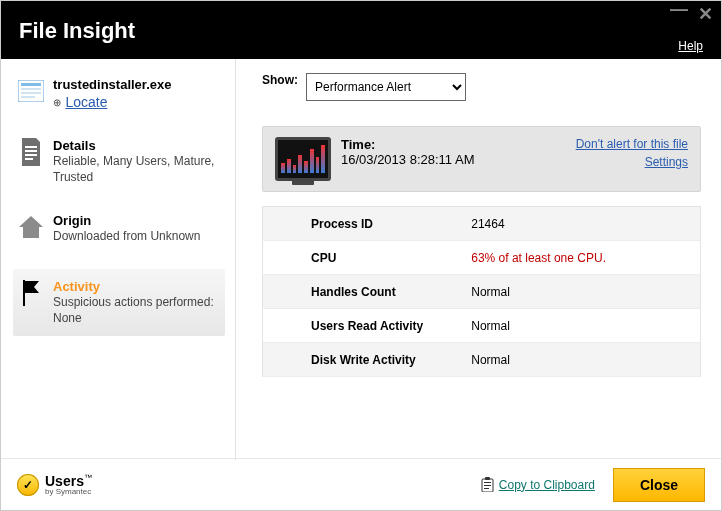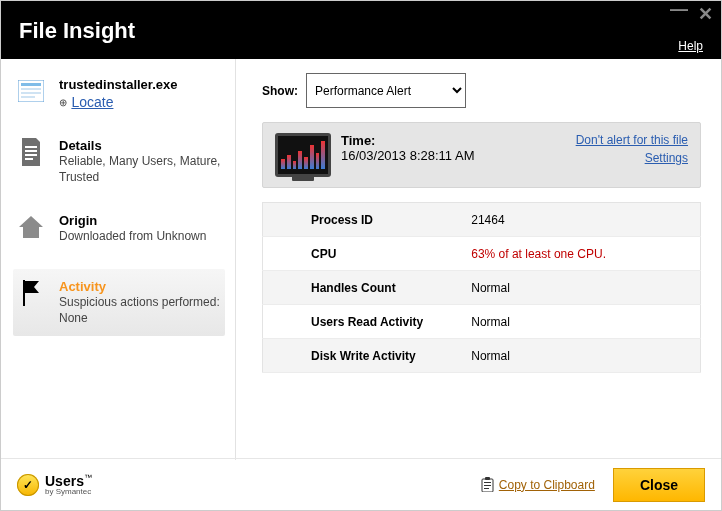--- a/index.html
+++ b/index.html
@@ -4,32 +4,32 @@
 <style>
   * { box-sizing: border-box; margin: 0; padding: 0; }
   body { font-family: Arial, Helvetica, sans-serif; font-size: 12px; color: #000; width: 722px; height: 511px; overflow: hidden; background: #fff; border: 1px solid #ccc; position: relative; }
   .win-controls { position: absolute; top: 4px; right: 8px; display: flex; gap: 10px; color: #888; font-size: 18px; font-weight: bold; line-height: 1; z-index:2;}
   .win-controls span { cursor: pointer; }
   .header { background: #000; color: #fff; height: 58px; display: flex; align-items: center; justify-content: space-between; padding: 0 18px 0 18px; }
   .header-title { font-size: 22px; font-weight: bold; margin-top: 2px; text-align: center; }
   .help-link { color: #fff; text-decoration: underline; font-size: 12px; align-self: flex-end; margin-bottom: 6px; cursor: pointer; }
   .main { display: flex; height: calc(511px - 58px - 52px); }
   .sidebar { width: 235px; border-right: 1px solid #e2e2e2; padding: 14px 10px 0 12px; }
-  .side-blk { display: flex; gap: 14px; margin-bottom: 20px; padding: 4px 4px; }
+  .side-blk { display: flex; gap: 8px; margin-bottom: 20px; padding: 4px 4px; }
   .side-blk .icon { width: 28px; height: 28px; flex: 0 0 28px; display:flex;align-items:center;justify-content:center;}
   .side-title { font-weight: bold; font-size: 13px; }
   .side-sub { color: #444; font-size: 12px; line-height: 1.35; }
   .side-blk.active { background: linear-gradient(to bottom,#f6f6f6,#e7e7e7); border-radius: 2px; padding:10px 4px; margin-bottom:10px;}
   .side-blk.active .side-title { color: #f7941d; }
   .locate { color: #2a5db0; text-decoration: underline; font-size: 14px; cursor:pointer;}
   .locate-wrap { display:flex; align-items:center; gap:4px; margin-top:2px;}
   .content { flex: 1; padding: 14px 20px 0 26px; position:relative;}
-  .show-row { display:flex; align-items:center; gap:8px; margin-bottom: 14px; }
+  .show-row { display:flex; align-items:flex-start; gap:8px; margin-bottom: 25px; }
   .show-label { font-weight: bold; }
-  select.show-sel { width: 160px; height: 35px; border:1px solid #666; padding:1px 4px; font-size:12px; background:#fff;}
+  select.show-sel { width: 160px; height: 28px; border:1px solid #666; padding:1px 4px; font-size:12px; background:#fff;}
   .alertbox { border:1px solid #d5d5d5; background:#e5e5e5; padding:10px 12px; display:flex; gap:10px; align-items:flex-start; border-radius:2px;}
   .monitor { width:56px; height:44px; background:#111; border:3px solid #444; border-radius:3px; position:relative; display:flex; align-items:flex-end; justify-content:center; padding:3px 3px 5px; gap:2px;}
   .monitor::after{content:""; position:absolute; bottom:-7px; left:50%; transform:translateX(-50%); width:22px; height:5px; background:#444; border-radius:1px;}
   .bar { width:4px; background:linear-gradient(to top,#3b7cd4,#e33);}
   .b1{height:10px}.b2{height:14px}.b3{height:8px}.b4{height:18px}.b5{height:12px}.b6{height:24px}.b7{height:16px}.b8{height:28px}
   .time-wrap { flex:1;}
   .time-label { font-weight:bold; font-size:13px;}
   .time-val { font-size:13px;}
   .alert-links { text-align:right; }
   .lnk { color:#2a5db0; text-decoration:underline; cursor:pointer; font-size:12px; display:block; margin-bottom:4px;}
@@ -41,21 +41,21 @@
   table.metrics td.key { font-weight:bold; width:44%;padding-left:48px;}
   td.val.warn { color:#c00000;}
   .footer { position:absolute; bottom:0; left:0; right:0; height:52px; border-top:1px solid #e6e6e6; display:flex; align-items:center; justify-content:space-between; padding:0 16px;}
   .brand { display:flex; align-items:center; gap:6px;}
   .norton-check { width:22px; height:22px; border-radius:50%; background:linear-gradient(to bottom,#ffe65b,#f7b500); display:flex; align-items:center; justify-content:center; color:#000; font-weight:bold; box-shadow:0 0 0 1px #c89600 inset;}
   .brand-txt { line-height:1;}
   .brand-name { font-weight:bold; font-size:14px;}
   .brand-reg { font-size:8px; vertical-align:top;}
   .brand-sub { font-size:8px; color:#555;}
   .footer-right { display:flex; align-items:center; gap:18px;}
-  .clip { display:flex; align-items:center; gap:5px; color:#a16207; text-decoration:underline; cursor:pointer;}
+  .clip { display:flex; align-items:center; gap:5px; color:#0f766e; text-decoration:underline; cursor:pointer;}
   .close-btn { background:linear-gradient(to bottom,#ffd23b,#ffb700); border:1px solid #d99a00; font-weight:bold; font-size:14px; padding:8px 26px; cursor:pointer;}
   svg { display:block; }
 </style>
 </head>
 <body>
 
 <div class="win-controls">
   <span style="position:relative;top:-5px">—</span>
   <span>✕</span>
 </div>

